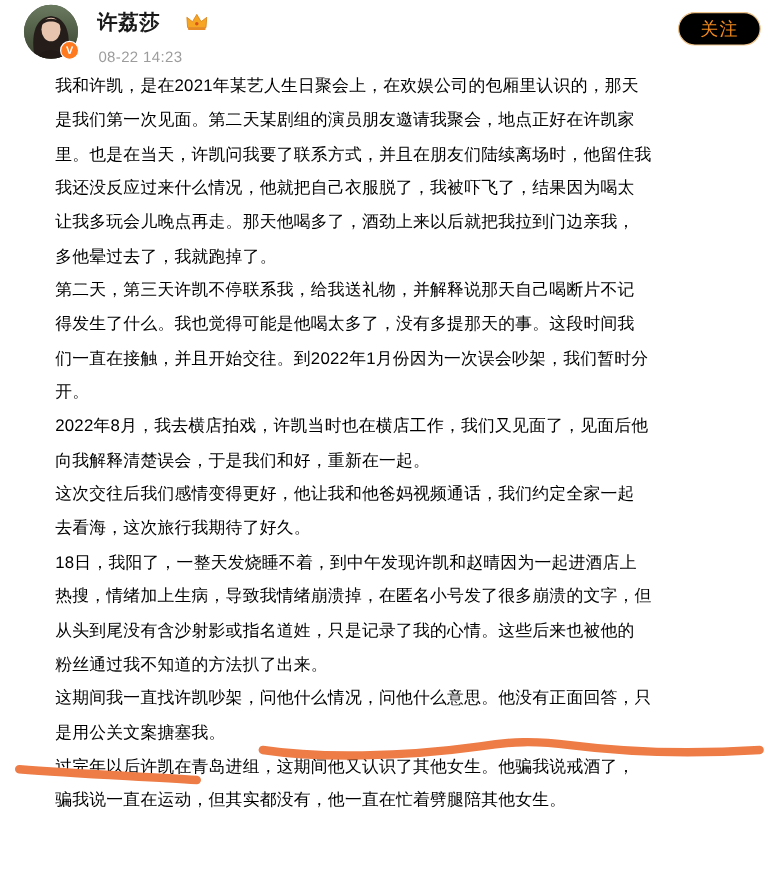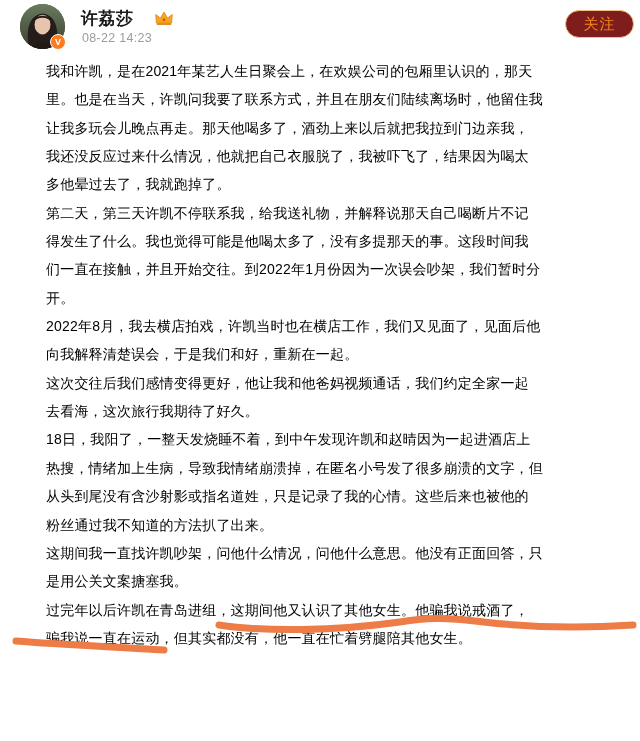--- a/index.html
+++ b/index.html
@@ -16,24 +16,24 @@
   .avatar svg{display:block;width:45px;height:45px;}
   .vbadge{
     position:absolute;left:50px;top:34px;width:16px;height:16px;border-radius:50%;
     background:#ff7a1e;border:1.5px solid #ffffff;box-sizing:border-box;
     color:#fff;font-size:9px;font-weight:bold;display:flex;align-items:center;justify-content:center;
     font-family:"Liberation Sans",sans-serif;
   }
   .uname-row{position:absolute;left:81px;top:7px;display:flex;align-items:center;gap:21px;}
   .uname{font-size:17px;font-weight:700;color:#1a1a1a;letter-spacing:0.5px;}
   .crown{width:18px;height:15px;display:block;}
-  .time{position:absolute;left:82px;top:31px;font-size:12.5px;color:#9c9c9c;letter-spacing:0.3px;}
+  .time{position:absolute;left:82px;top:41px;font-size:12.5px;color:#9c9c9c;letter-spacing:0.3px;}
   .follow-btn{
     position:absolute;right:6px;top:10px;width:69px;height:28px;box-sizing:border-box;
-    border:1.5px solid #efc48b;border-radius:15px;background:#7f1d1d;
+    border:1.5px solid #efc48b;border-radius:15px;background:#000000;
     color:#f28b1d;font-size:15px;font-weight:500;letter-spacing:1px;
     display:flex;align-items:center;justify-content:center;cursor:pointer;
     font-family:"Liberation Sans","DejaVu Sans",sans-serif;padding:0;
   }
   
   .post-text{position:absolute;top:57px;left:16px;width:612px;}
   .post-line{
     height:28.35px;line-height:28.35px;font-size:14px;color:#000000;
     letter-spacing:0.2px;white-space:nowrap;margin-left:30px;
   }
@@ -76,23 +76,24 @@
         <circle cx="10" cy="9.5" r="1.6" fill="#D9531B"></circle>
       </svg>
     </div>
     <div class="time">08-22 14:23</div>
 
     <button class="follow-btn">关注</button>
   </div>
 
   <div class="post-text">
       <div class="post-line">我和许凯，是在2021年某艺人生日聚会上，在欢娱公司的包厢里认识的，那天</div>
+      <div class="post-line">是我们第一次见面。第二天某剧组的演员朋友邀请我聚会，地点正好在许凯家</div>
       <div class="post-line">里。也是在当天，许凯问我要了联系方式，并且在朋友们陆续离场时，他留住我</div>
+      <div class="post-line">我还没反应过来什么情况，他就把自己衣服脱了，我被吓飞了，结果因为喝太</div>
       <div class="post-line">让我多玩会儿晚点再走。那天他喝多了，酒劲上来以后就把我拉到门边亲我，</div>
-      <div class="post-line">我还没反应过来什么情况，他就把自己衣服脱了，我被吓飞了，结果因为喝太</div>
       <div class="post-line">多他晕过去了，我就跑掉了。</div>
       <div class="post-line">第二天，第三天许凯不停联系我，给我送礼物，并解释说那天自己喝断片不记</div>
       <div class="post-line">得发生了什么。我也觉得可能是他喝太多了，没有多提那天的事。这段时间我</div>
       <div class="post-line">们一直在接触，并且开始交往。到2022年1月份因为一次误会吵架，我们暂时分</div>
       <div class="post-line">开。</div>
       <div class="post-line">2022年8月，我去横店拍戏，许凯当时也在横店工作，我们又见面了，见面后他</div>
       <div class="post-line">向我解释清楚误会，于是我们和好，重新在一起。</div>
       <div class="post-line">这次交往后我们感情变得更好，他让我和他爸妈视频通话，我们约定全家一起</div>
       <div class="post-line">去看海，这次旅行我期待了好久。</div>
       <div class="post-line">18日，我阳了，一整天发烧睡不着，到中午发现许凯和赵晴因为一起进酒店上</div>

